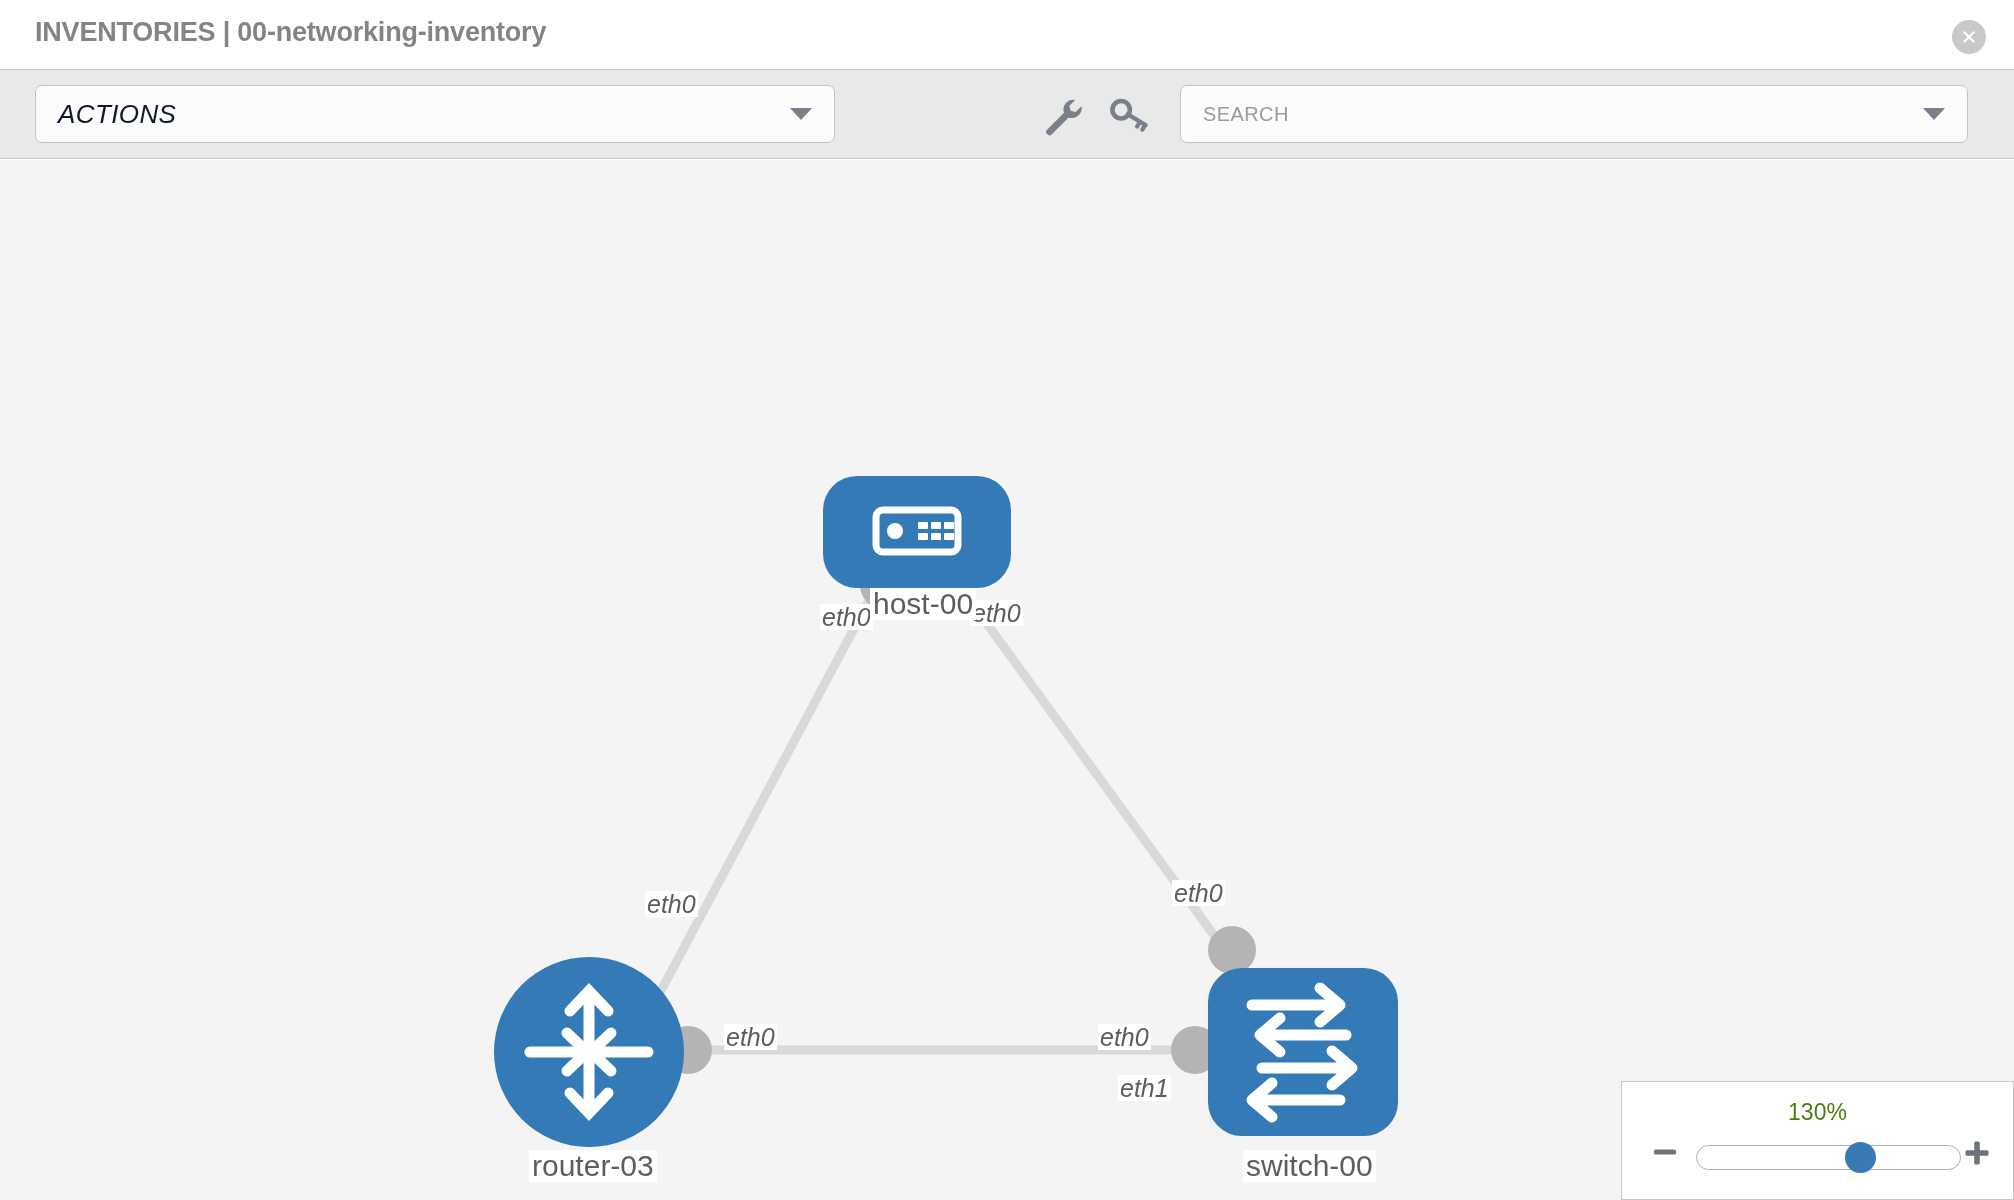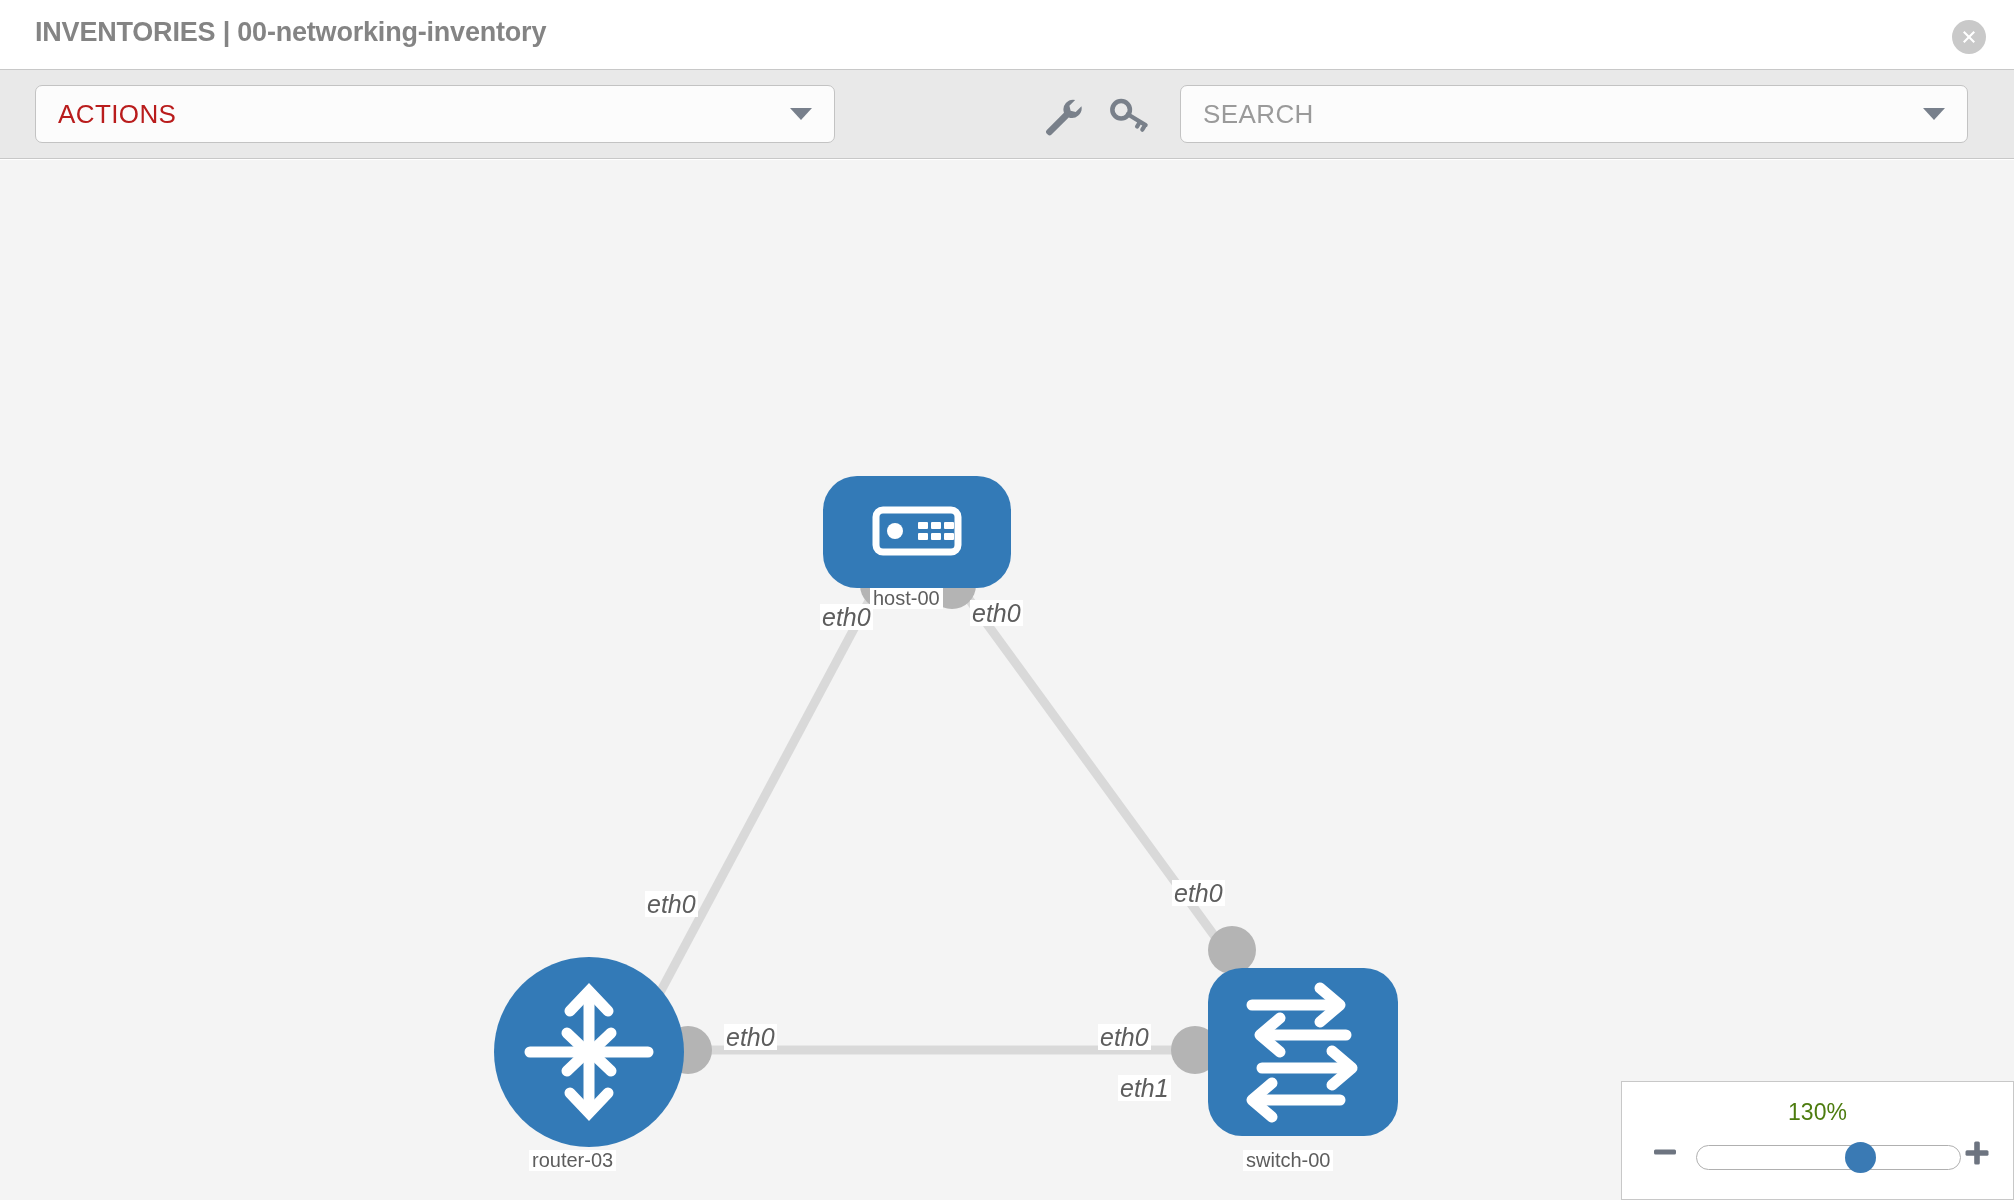--- a/index.html
+++ b/index.html
@@ -46,22 +46,23 @@
     position: absolute; left: 35px; top: 15px;
     width: 800px; height: 58px;
     background: #fcfcfc;
     border: 1px solid #c3c3c3;
     border-radius: 7px;
     cursor: pointer;
   }
   .select-label {
     position: absolute; left: 22px; top: 50%;
     transform: translateY(-50%);
-    font-size: 26px; color: #b91c1c;
+    font-size: 26px; color: #0f172a;
     letter-spacing: 0.4px;
+    font-style: italic;
   }
   .caret {
     position: absolute; right: 22px; top: 50%;
     transform: translateY(-50%);
     width: 0; height: 0;
     border-left: 11px solid transparent;
     border-right: 11px solid transparent;
     border-top: 12px solid #78808c;
   }
   .tool-icon {
@@ -78,42 +79,42 @@
     position: absolute; left: 1180px; top: 15px;
     width: 788px; height: 58px;
     background: #fcfcfc;
     border: 1px solid #c3c3c3;
     border-radius: 7px;
     cursor: text;
   }
   .search-label {
     position: absolute; left: 22px; top: 50%;
     transform: translateY(-50%);
-    font-size: 26px; color: #9a9a9a;
+    font-size: 20px; color: #9a9a9a;
     letter-spacing: 0.4px;
   }
 
   
   .canvas {
     position: absolute; left: 0; top: 160px;
     width: 2014px; height: 1040px;
     background: #f4f4f4;
     overflow: hidden;
   }
   .topo-svg { position: absolute; left: 0; top: 0; }
 
   
   .lbl {
     position: absolute;
     background: #ffffff;
     color: #5d5d5d;
     white-space: nowrap;
     line-height: 1.05;
   }
-  .lbl-node { font-size: 20px; padding: 0 3px; }
+  .lbl-node { font-size: 30px; padding: 0 3px; }
   .lbl-port { font-size: 25px; padding: 0 2px; font-style: italic; }
 
   
   .zoom-panel {
     position: absolute; left: 1621px; top: 1081px;
     width: 393px; height: 119px;
     background: #ffffff;
     border: 1px solid #c8c8c8;
   }
   .zoom-pct {

